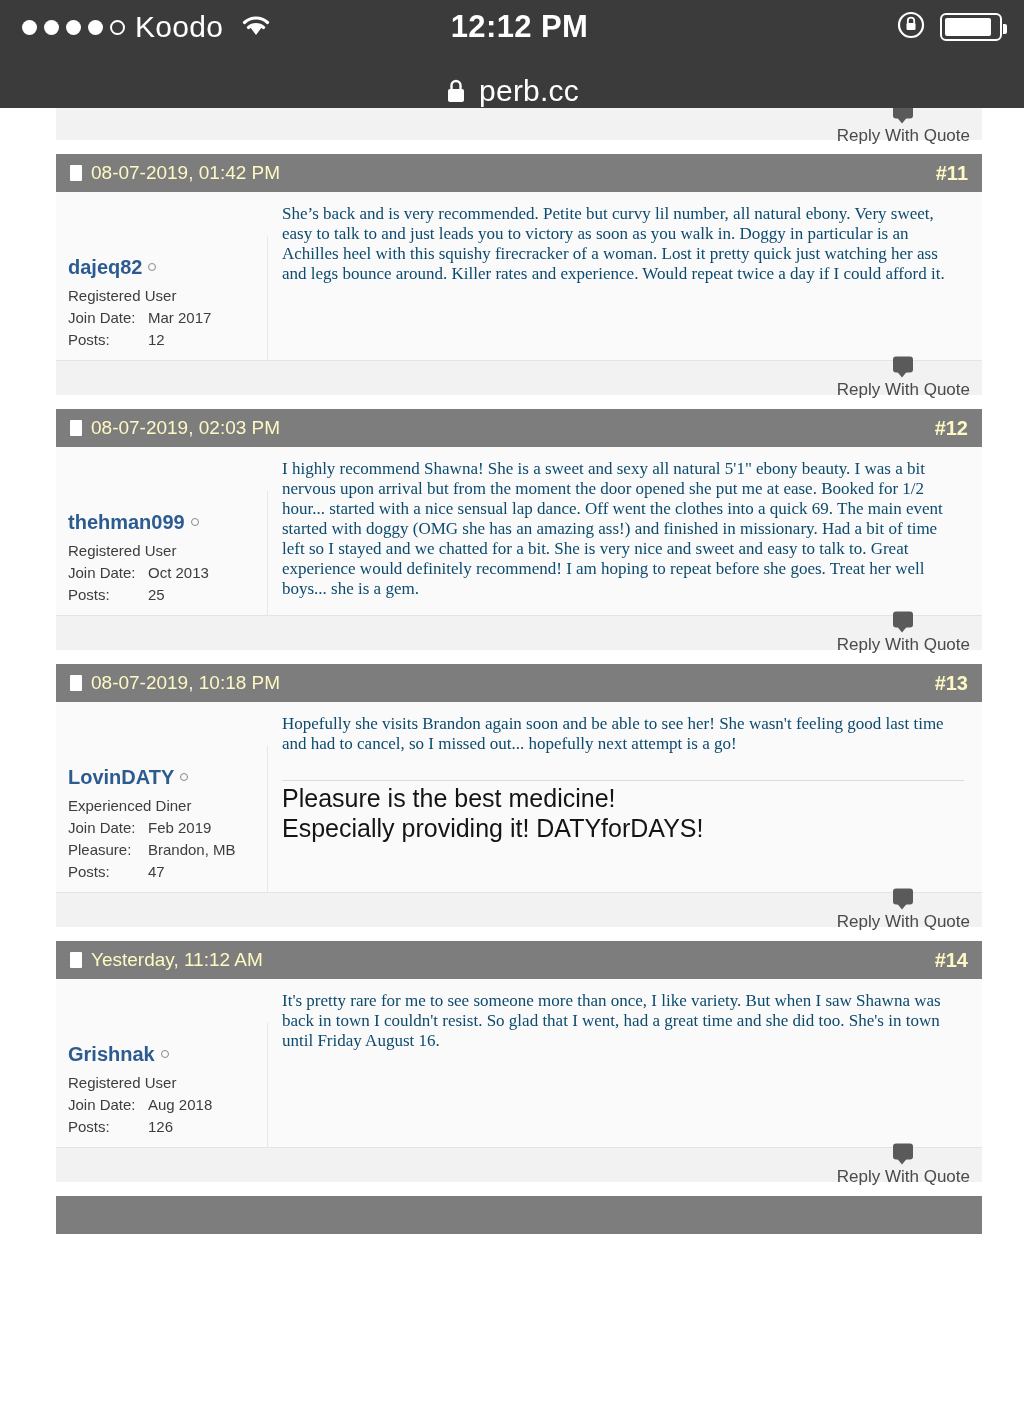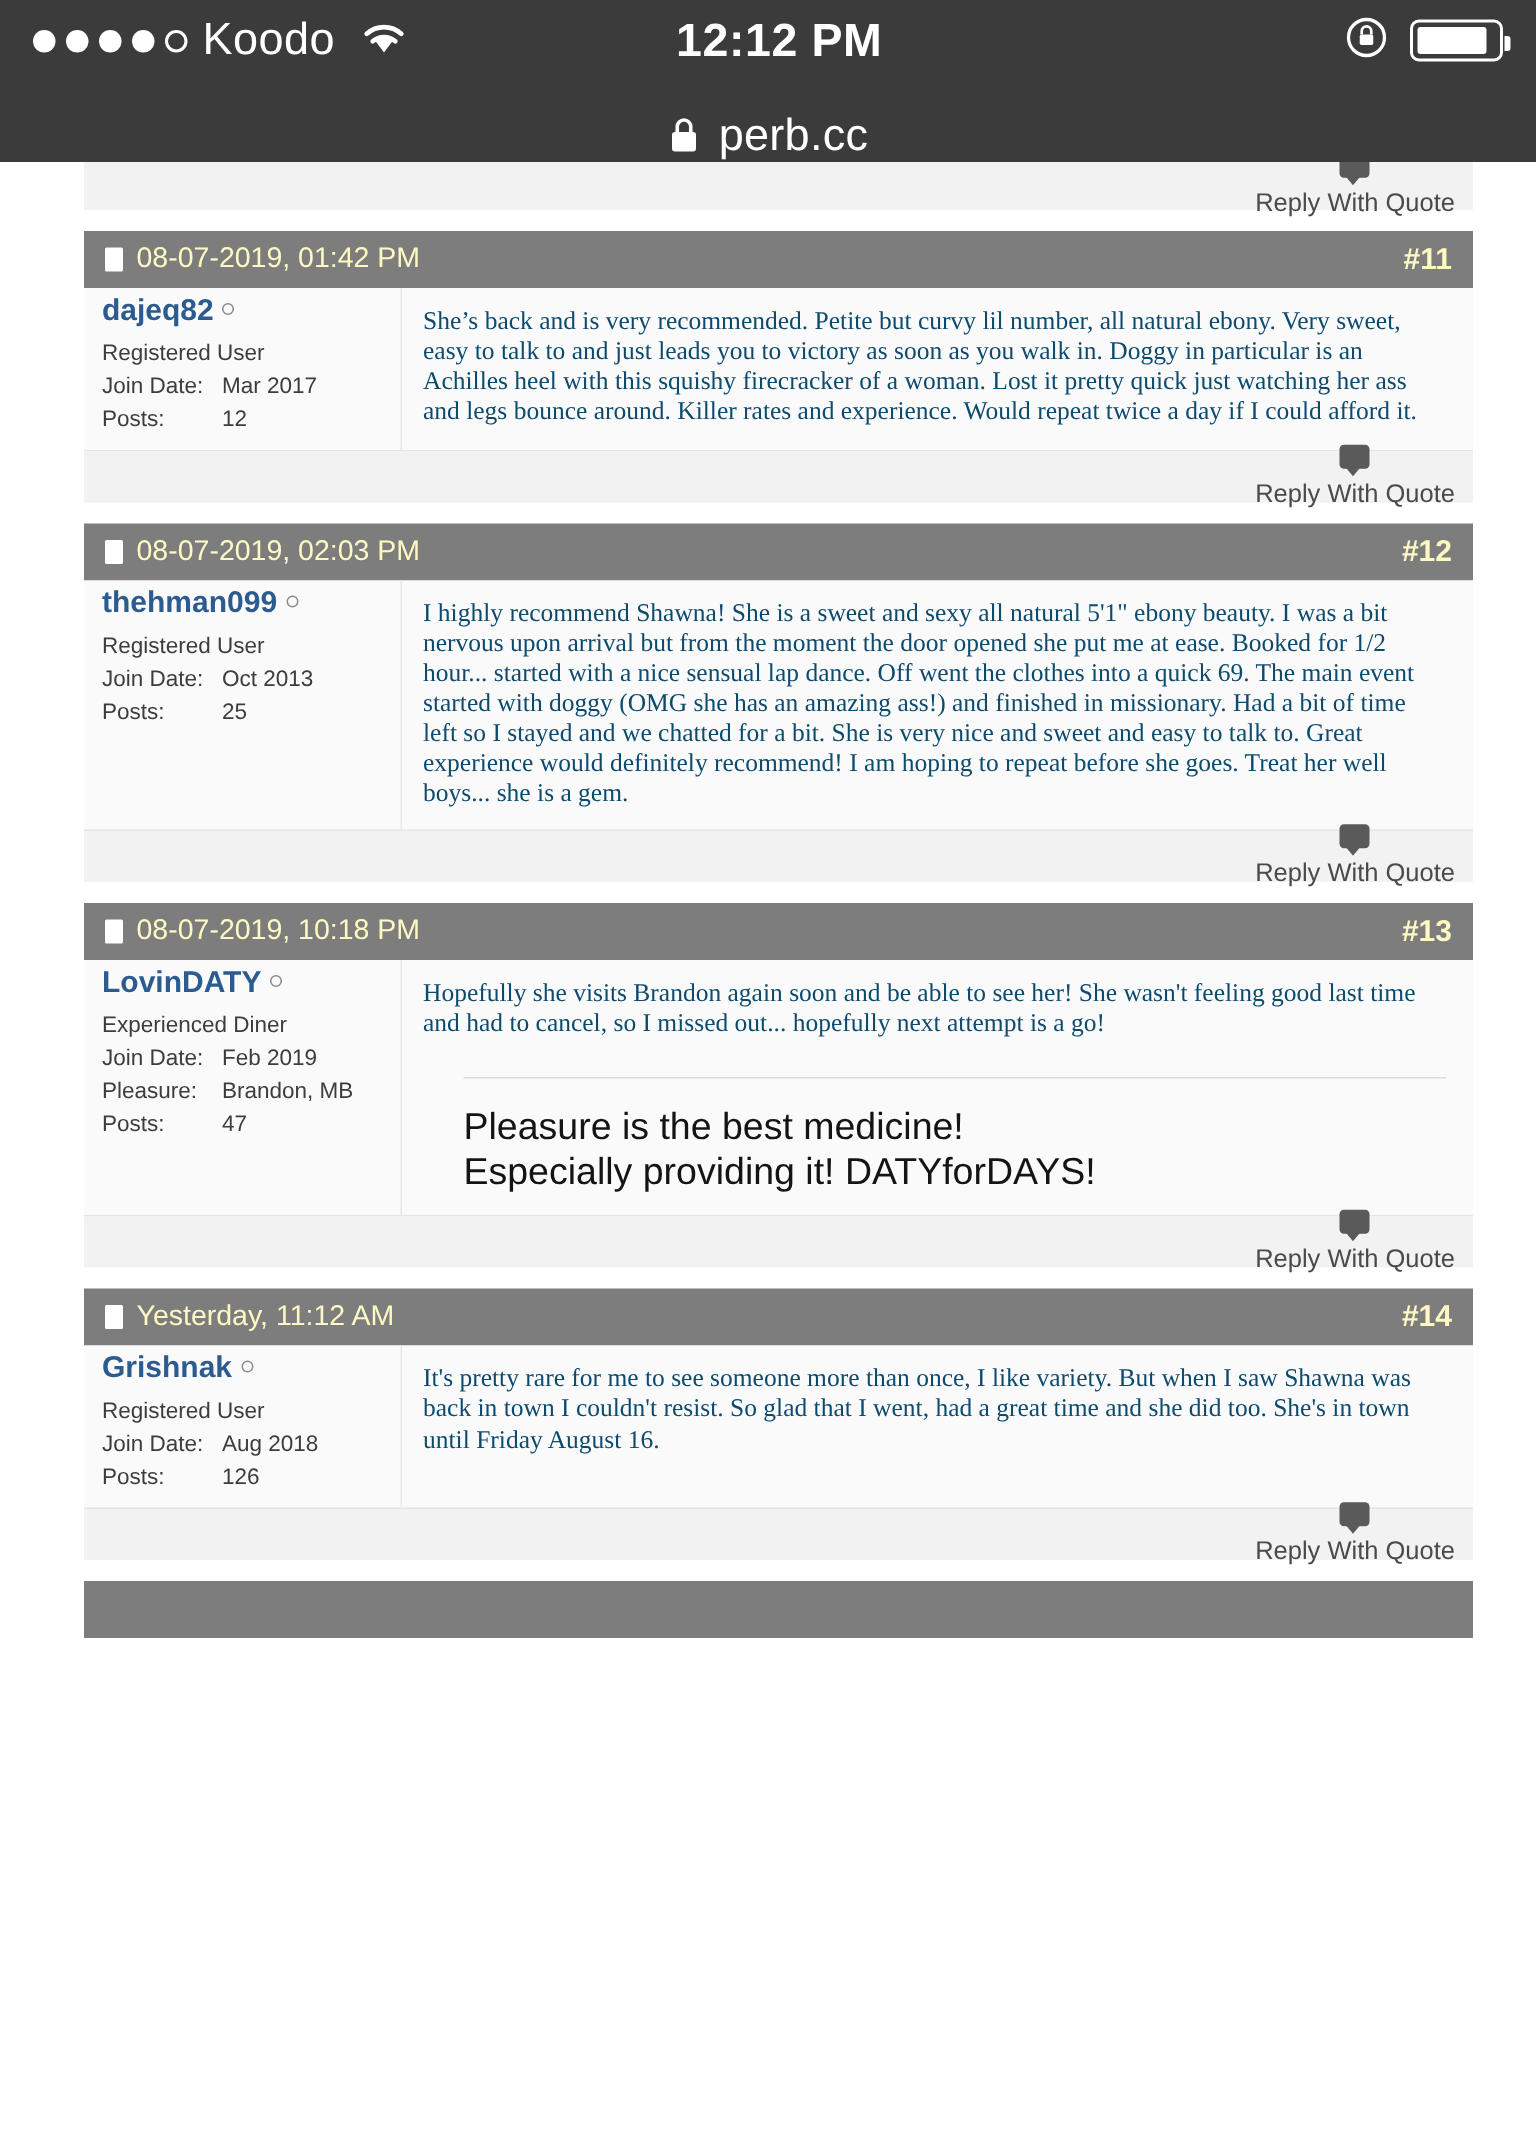--- a/index.html
+++ b/index.html
@@ -149,22 +149,23 @@
   .post-head .num { margin-left: auto; font-weight: bold; font-size: 20px; }
 
   .post-body {
     background: #fafafa;
     display: flex;
     border-bottom: 1px solid #e4e4e4;
   }
   .post-user {
     width: 212px;
     flex: 0 0 212px;
-    padding: 4px 10px 12px 12px;
+    padding: 20px 10px 12px 12px;
     border-right: 1px solid #e8e8e8;
+    margin-top: 44px;
   }
   .username {
     color: #2c5c8f;
     font-weight: bold;
     font-size: 20px;
     display: inline-block;
   }
   .user-circle {
     display: inline-block;
     width: 8px; height: 8px;
@@ -193,27 +194,26 @@
   }
   .post-text {
     font-size: 17px;
     line-height: 1.18;
     color: #0c4a6e;
     white-space: pre-wrap;
     font-family: Liberation Serif, serif;
   }
   .signature {
     margin-top: 26px;
-    padding-top: 18px;
+    padding-top: 3px;
     border-top: 1px solid #dcdcdc;
     font-size: 25px;
     line-height: 1.18;
     color: #141414;
     white-space: pre-wrap;
-    margin-left: 27px;
   }
   .post-foot {
     background: #f2f2f2;
     height: 34px;
     position: relative;
   }
 </style>
 </head>
 <body>
 

